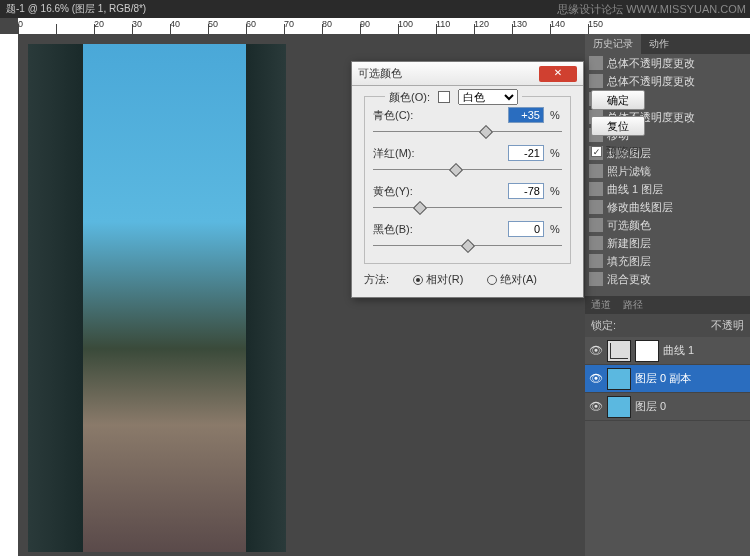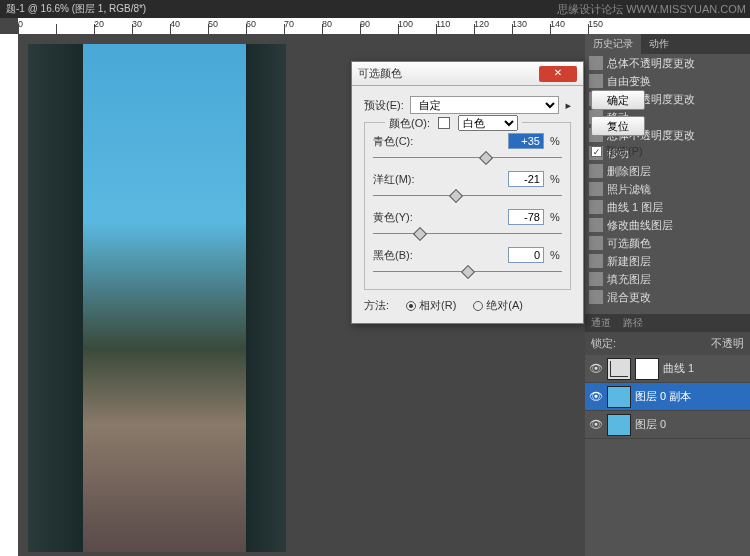--- a/index.html
+++ b/index.html
@@ -55,21 +55,21 @@
 .color-header { position: absolute; top: -8px; left: 20px; background: #ececec; padding: 0 4px; display: flex; align-items: center; gap: 8px; }
 .swatch { width: 12px; height: 12px; background: #fff; border: 1px solid #666; }
 .slider-row { display: flex; align-items: center; margin-bottom: 4px; gap: 6px; }
 .slider-row .lbl { width: 50px; }
 .slider-row .num { width: 36px; height: 16px; border: 1px solid #7a9ac0; text-align: right; padding: 0 3px; font-size: 11px; }
 .slider-row .num.sel { background: #2a6dbf; color: #fff; }
 .slider-row .pct { width: 12px; }
 .slider-track { height: 10px; position: relative; margin-bottom: 8px; }
 .slider-track::before { content: ""; position: absolute; top: 4px; left: 0; right: 0; height: 1px; background: #888; }
 .slider-thumb { position: absolute; top: 0; width: 10px; height: 10px; background: #ccc; border: 1px solid #555; transform: translateX(-50%) rotate(45deg); }
-.method-row { margin-top: 6px; display: flex; align-items: center; gap: 17px; }
+.method-row { margin-top: 6px; display: flex; align-items: center; gap: 24px; }
 .radio { display: flex; align-items: center; gap: 3px; }
 .radio-dot { width: 10px; height: 10px; border: 1px solid #555; border-radius: 50%; display: inline-flex; align-items: center; justify-content: center; }
 .radio-dot.on::after { content: ""; width: 4px; height: 4px; background: #333; border-radius: 50%; }
 
 .side-buttons { position: absolute; left: 591px; top: 90px; width: 54px; display: flex; flex-direction: column; gap: 6px; }
 .btn { height: 20px; background: linear-gradient(#fdfdfd, #e0e0e0); border: 1px solid #888; border-radius: 2px; font-size: 11px; text-align: center; line-height: 18px; cursor: pointer; }
 .cb-row { display: flex; align-items: center; gap: 4px; font-size: 11px; color: #333; margin-top: 2px; }
 .cb { width: 11px; height: 11px; border: 1px solid #666; background: #fff; display: inline-flex; align-items: center; justify-content: center; font-size: 9px; }
 
 .watermark { position: absolute; top: 2px; right: 4px; color: #888; font-size: 11px; }
@@ -126,24 +126,20 @@
       <div class="panel-tab active">历史记录</div>
       <div class="panel-tab">动作</div>
     </div>
     <div class="history-list" id="historyList">
         <div class="history-item">
           <span class="history-icon"></span>
           <span>总体不透明度更改</span>
         </div>
         <div class="history-item">
           <span class="history-icon"></span>
-          <span>自由变换</span>
-        </div>
-        <div class="history-item">
-          <span class="history-icon"></span>
           <span>总体不透明度更改</span>
         </div>
         <div class="history-item">
           <span class="history-icon"></span>
           <span>移动</span>
         </div>
         <div class="history-item">
           <span class="history-icon"></span>
           <span>总体不透明度更改</span>
         </div>
@@ -214,27 +210,20 @@
       </div>
   </div>
 </div>
 
 <div class="dialog">
   <div class="dialog-titlebar">
     <span class="dialog-title">可选颜色</span>
     <span class="dialog-close">✕</span>
   </div>
   <div class="dialog-body">
-    <div class="dialog-row">
-      <label>预设(E):</label>
-      <select class="preset-sel">
-        <option>自定</option>
-      </select>
-      <span>▸</span>
-    </div>
     <div class="color-group">
       <div class="color-header">
         <span>颜色(O):</span>
         <span class="swatch"></span>
         <select style="width:60px;height:16px;font-size:11px">
           <option>白色</option>
         </select>
       </div>
       <div id="sliders">
           <div class="slider-row">

